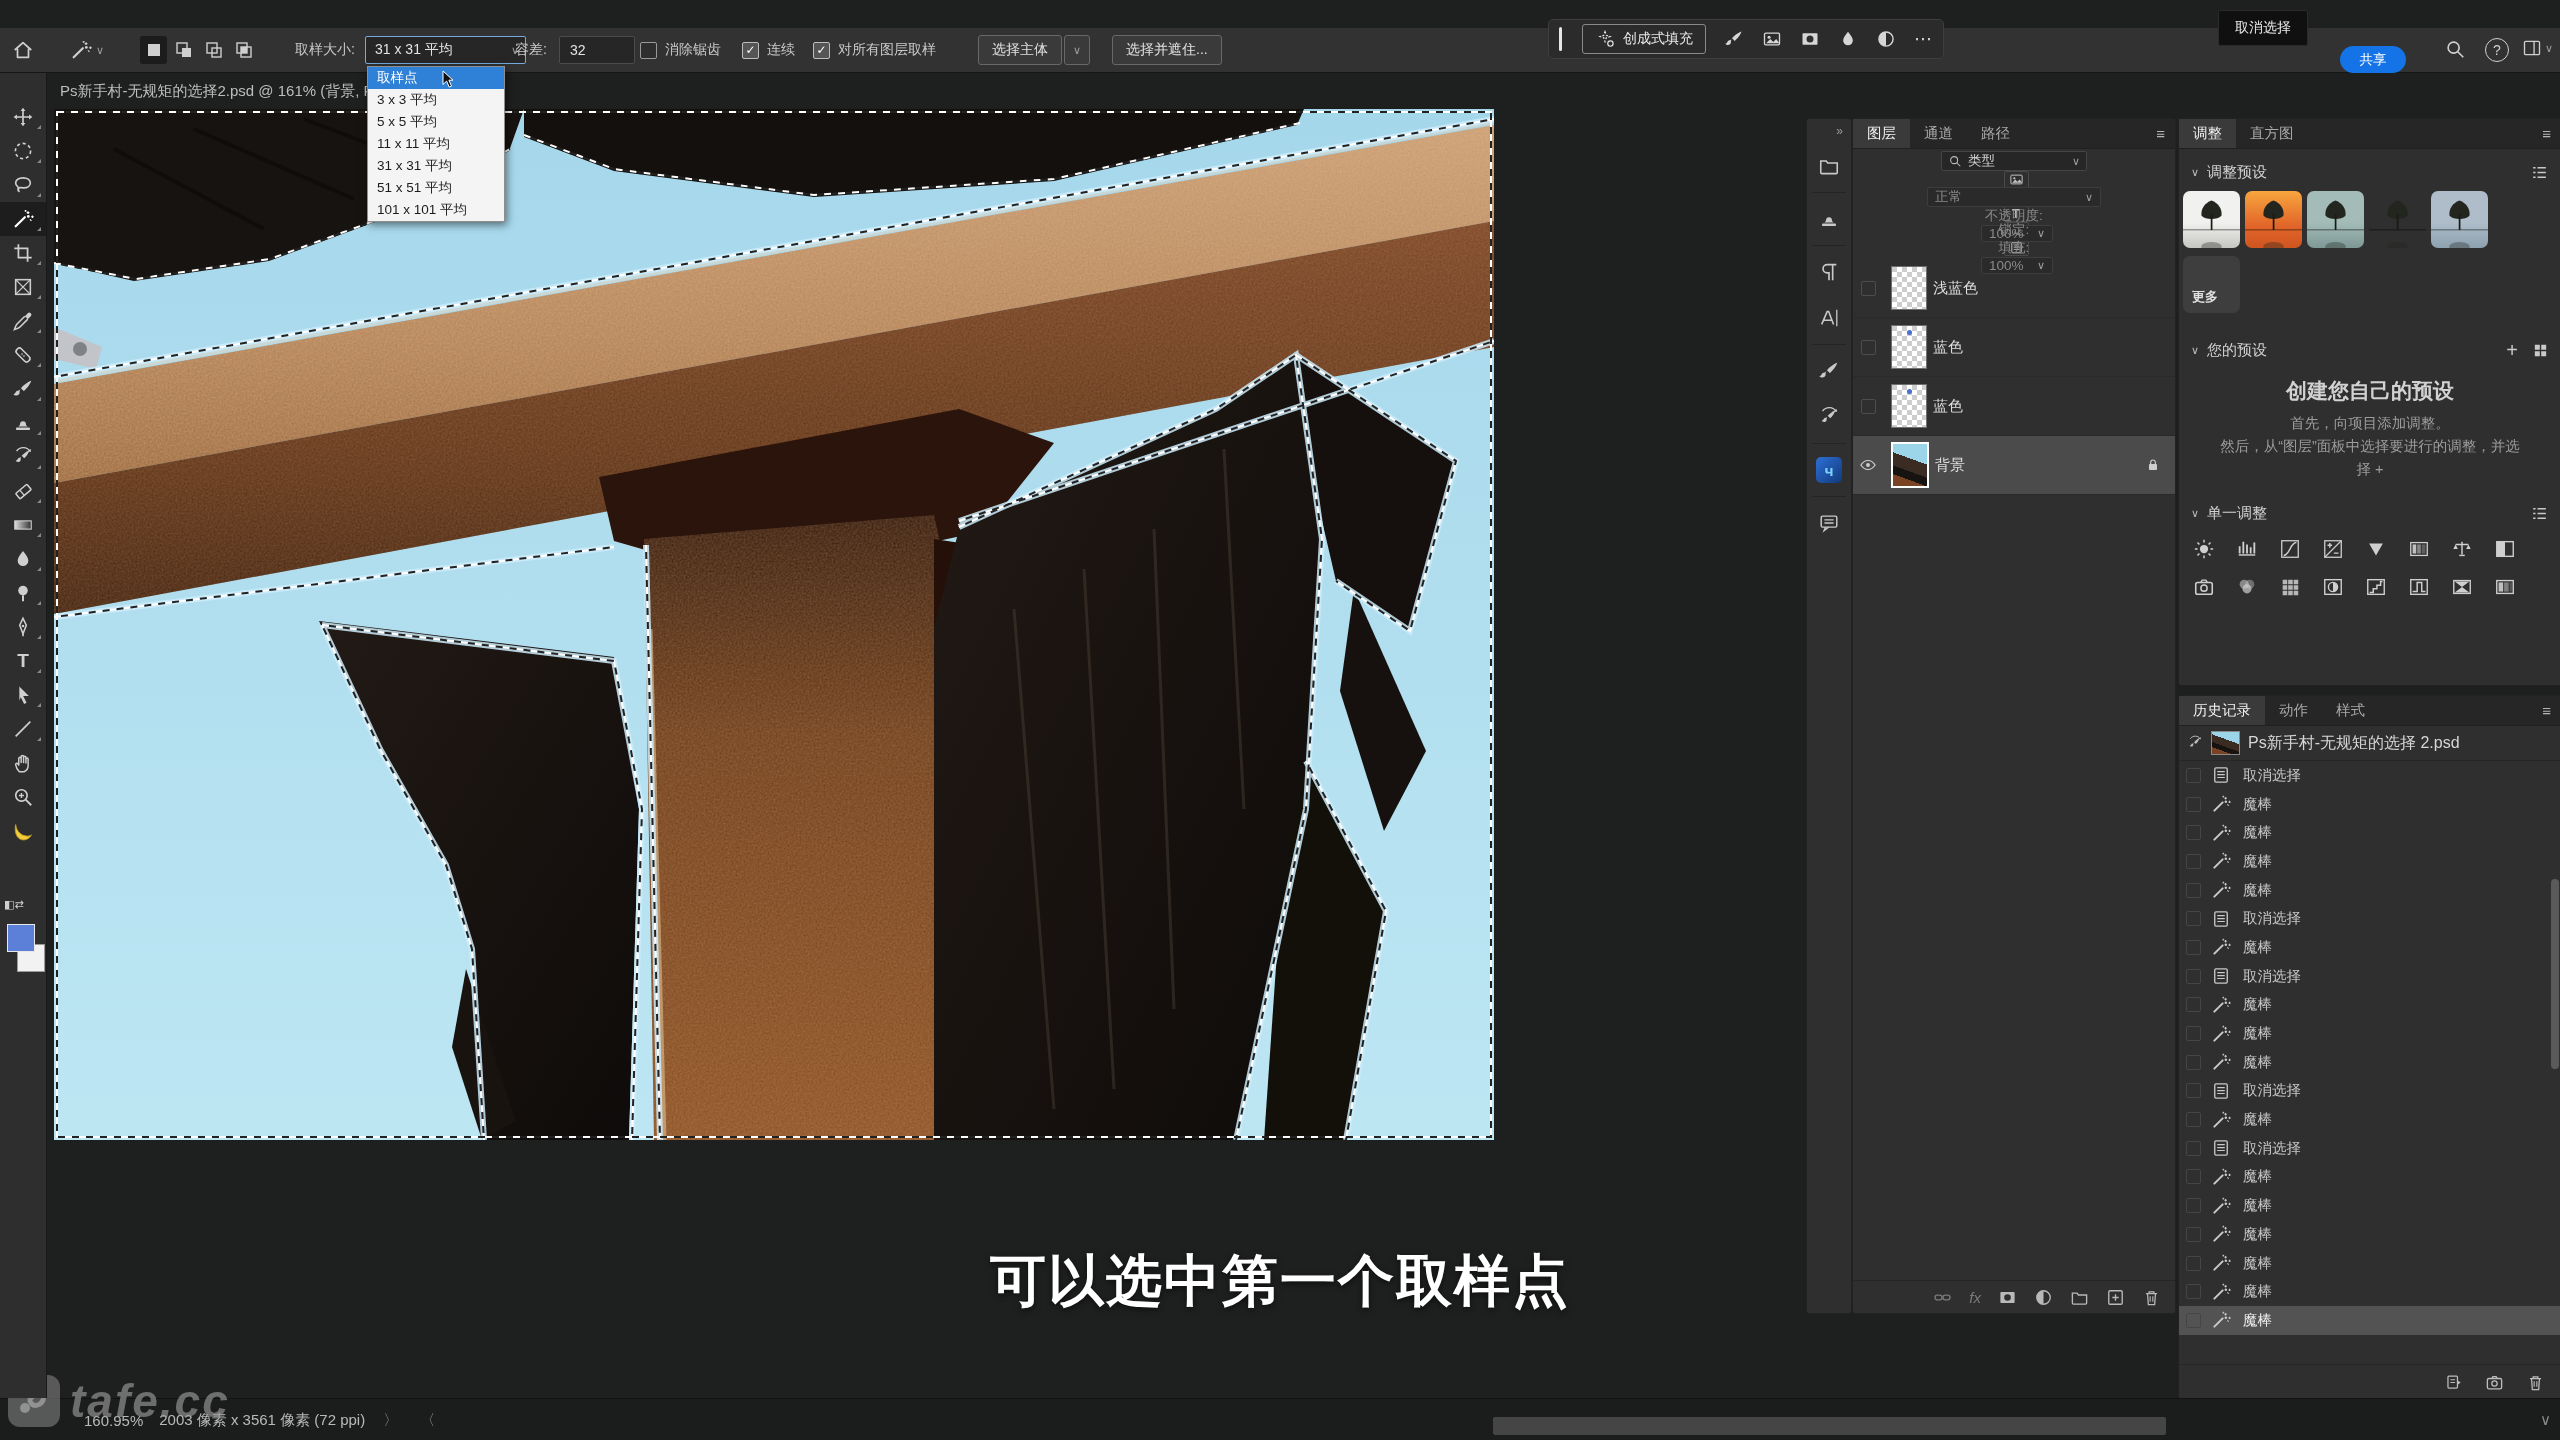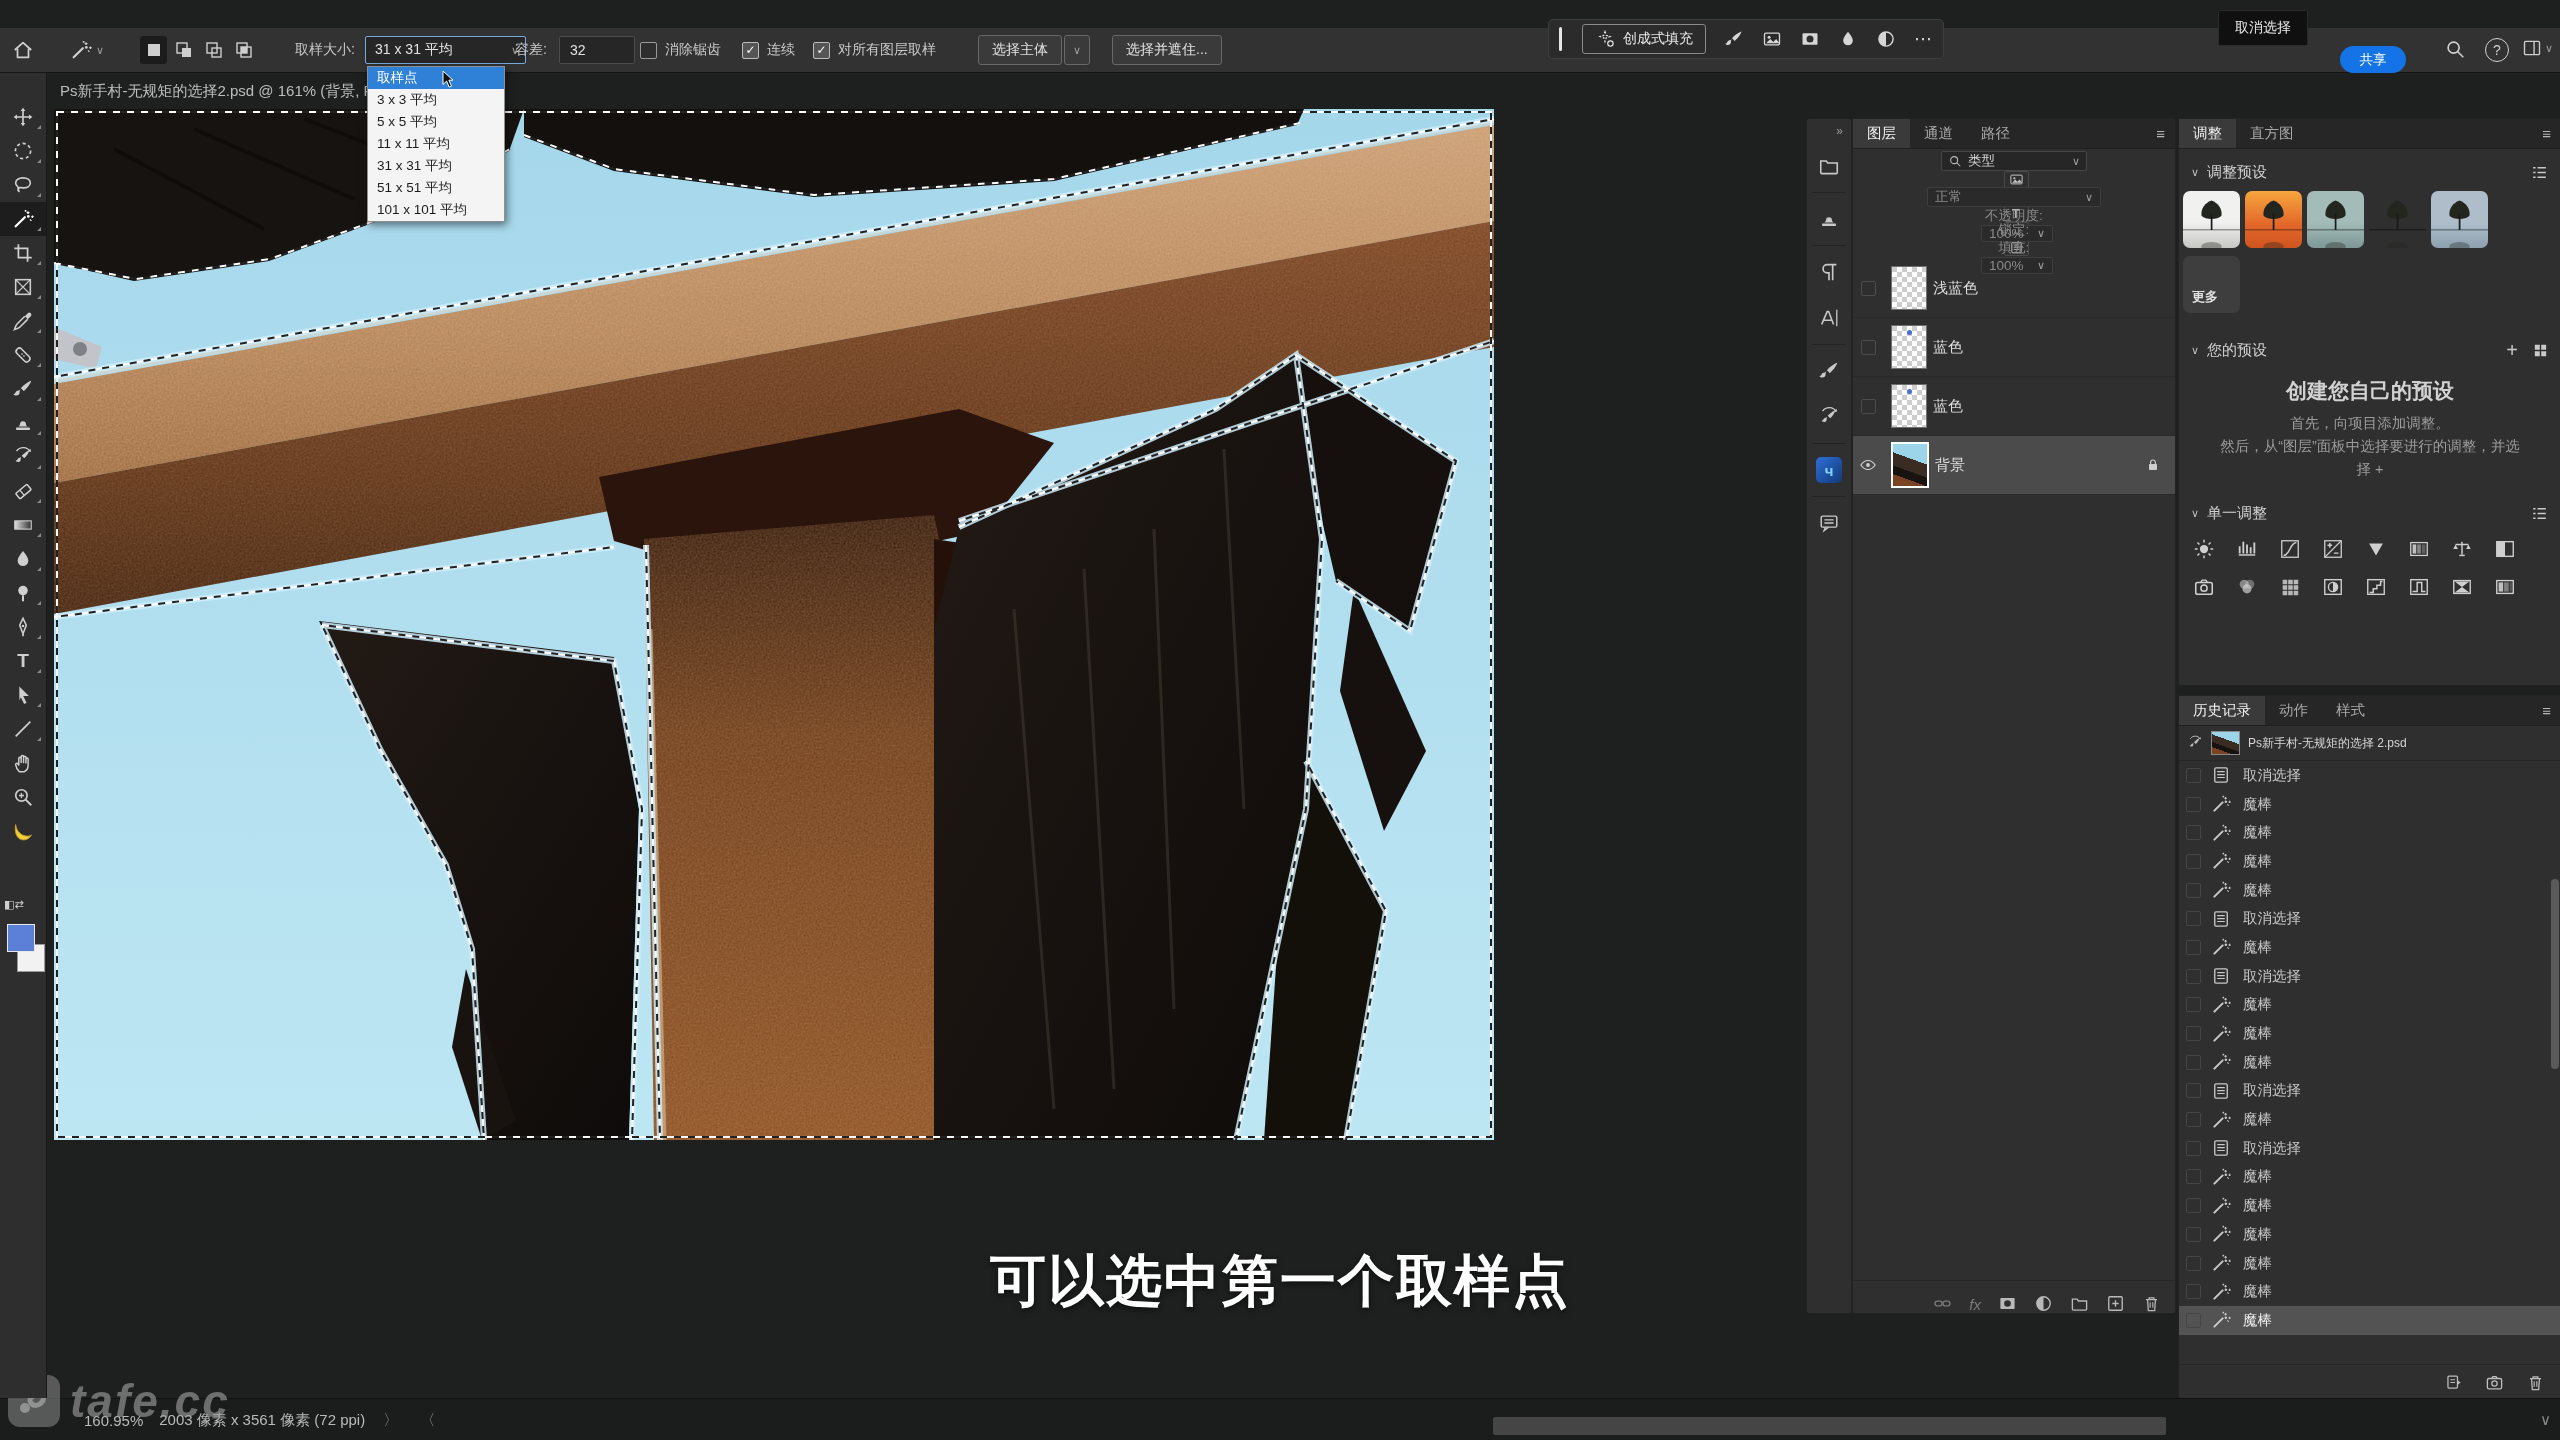--- a/index.html
+++ b/index.html
@@ -89,21 +89,21 @@
   .layerrow{height:58px;display:flex;align-items:center;border-bottom:1px solid #2a2a2a;}
   .layerrow.sel{background:#4b4b4b;}
   .eyecell{width:30px;display:flex;align-items:center;justify-content:center;color:#cfcfcf;}
   .eyebox{width:13px;height:13px;border:1px solid #4d4d4d;border-radius:2px;}
   .lthumb{width:34px;height:42px;border:1px solid #6f6f6f;margin:0 6px 0 8px;
           background:repeating-conic-gradient(#ffffff 0% 25%,#cdcdcd 0% 50%) 0 0/10px 10px;}
   .lthumb.dot{background:repeating-conic-gradient(#ffffff 0% 25%,#cdcdcd 0% 50%) 0 0/10px 10px,#fff;}
   .lthumb.dot::after{content:"";display:block;width:5px;height:5px;border-radius:50%;background:#4a6fd0;margin:4px auto 0;}
   .lthumb.bird{border:2px solid #fff;background:linear-gradient(200deg,#9cd4ea 0 38%,#3a2c22 38% 62%,#171310 62% 78%,#7a4424 78%);}
   .lname{font-size:15px;color:#dedede;}
-  .lbottom{margin-top:auto;height:32px;border-top:1px solid #262626;display:flex;align-items:flex-end;
+  .lbottom{margin-top:auto;height:32px;border-top:1px solid #262626;display:flex;align-items:center;
            justify-content:flex-end;gap:17px;padding:0 14px;color:#b9b9b9;}
   #rightcol-adj{left:2178px;top:118px;width:382px;height:566px;display:flex;flex-direction:column;}
   .secthead{display:flex;align-items:center;gap:8px;padding:0 12px;color:#d2d2d2;font-size:15px;height:34px;}
   .twist{color:#bdbdbd;font-size:11px;}
   .hright{margin-left:auto;color:#c9c9c9;}
   .ptiles{display:flex;gap:5px;padding:2px 4px;}
   .ptile{width:57px;height:57px;border-radius:7px;position:relative;overflow:hidden;}
   .ptile svg{position:absolute;inset:0;width:100%;height:100%;}
   .moretile{width:57px;height:57px;border-radius:7px;background:#3e3e3e;margin:6px 4px;position:relative;}
   .moretile span{position:absolute;left:9px;bottom:7px;font-size:13px;color:#e0e0e0;font-weight:bold;}
@@ -1063,21 +1063,21 @@
       <div class="tab on">历史记录</div>
       <div class="tab">动作</div>
       <div class="tab">样式</div>
       <div class="tmenu">≡</div>
     </div>
     <div class="snaprow">
       <svg width="16" height="16" style="color:#bdbdbd;margin-left:4px">
           <use href="#t-hbrush"></use>
         </svg>
       <div class="snapthumb"></div>
-      <span style="font-size:12px">Ps新手村-无规矩的选择 2.psd</span>
+      <span style="font-size:16px">Ps新手村-无规矩的选择 2.psd</span>
     </div>
     <div class="hlist">
       <div class="hrow">
           <span class="hcb"></span>
           <svg class="hico">
             <use href="#i-doc"></use>
           </svg>
           <span>取消选择</span>
         </div>
       <div class="hrow">

